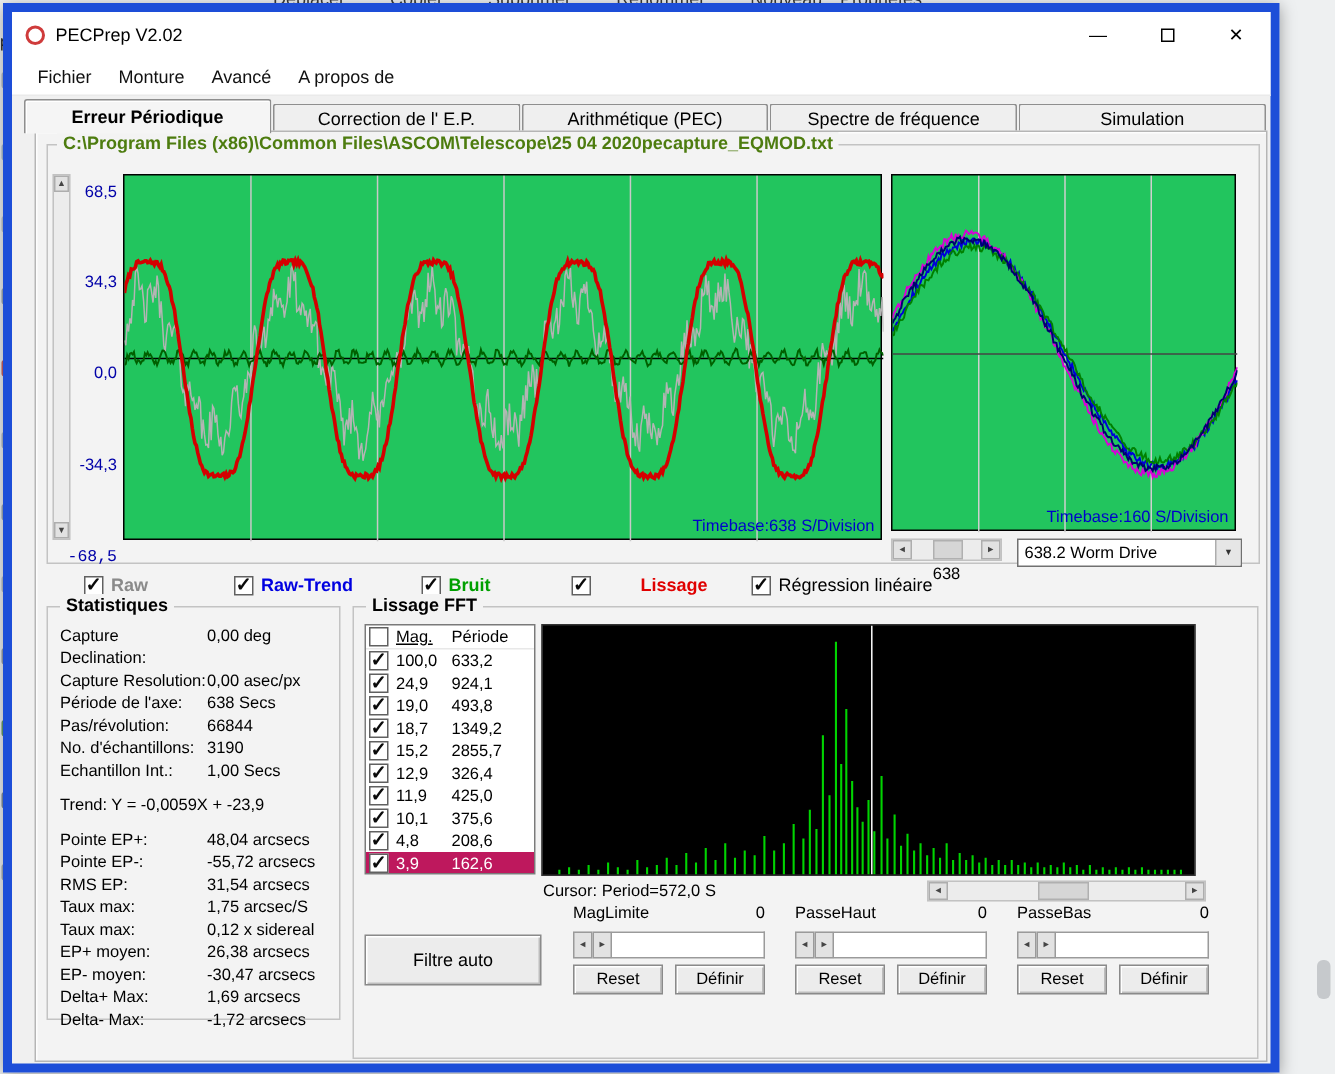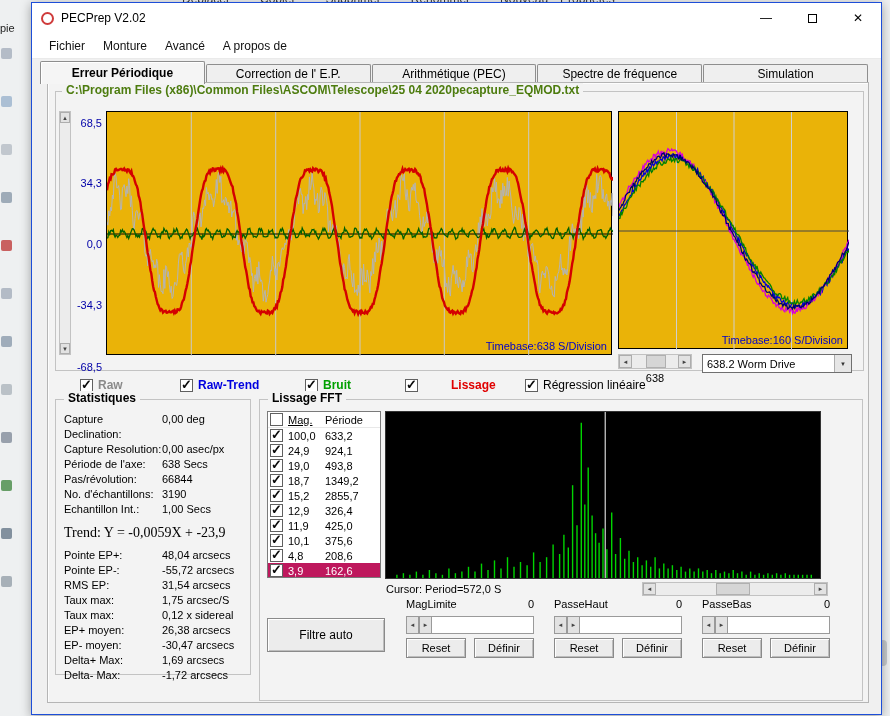--- a/index.html
+++ b/index.html
@@ -8,57 +8,57 @@
 
   
   .bg-toolbar{position:absolute;top:-8px;left:182px;display:flex;gap:30px;font-size:12px;color:#3a3a3a;white-space:nowrap;}
   .bg-toolbar-right{position:absolute;top:-8px;left:560px;font-size:12px;color:#3a3a3a;}
   .bg-left-text{position:absolute;top:22px;left:0;font-size:11px;color:#222;}
   .bg-icons{position:absolute;left:1px;top:48px;display:flex;flex-direction:column;gap:37px;}
   .bg-icon{width:11px;height:11px;border-radius:2px;opacity:.85;}
   .bg-scroll{position:absolute;right:3px;top:640px;width:9px;height:26px;background:#c6c9cc;border-radius:4px;}
 
   
-  #app{position:absolute;left:31px;top:2px;width:851px;height:713px;background:#f0f0f0;border:1px solid #1d4ed8;box-shadow:0 2px 10px rgba(0,0,0,.35);}
+  #app{position:absolute;left:2px;top:2px;width:851px;height:713px;background:#f0f0f0;border:6px solid #1d4ed8;box-shadow:0 2px 10px rgba(0,0,0,.35);}
   .titlebar{height:30px;background:#fff;display:flex;align-items:center;padding-left:9px;}
   .app-icon{width:13px;height:13px;border:2px solid #cf3b3b;border-radius:50%;flex:none;}
   .title-text{font-size:12px;color:#000;margin-left:7px;flex:1;}
   .wbtns{display:flex;height:30px;}
   .wbtn{width:46px;height:30px;display:flex;align-items:center;justify-content:center;font-size:12px;color:#000;cursor:default;}
   .max-glyph{width:9px;height:9px;border:1px solid #000;display:block;}
   .menubar{height:26px;background:#fff;display:flex;align-items:center;padding-left:8px;border-bottom:1px solid #eaeaea;}
   .menu-item{padding:4px 9px;font-size:12px;color:#111;}
 
   
   .tabstrip{position:absolute;left:8px;top:58px;width:829px;height:22px;display:flex;}
   .tab{flex:1;margin-top:3px;height:19px;background:#efefef;border:1px solid #8e8e8e;border-bottom:none;border-radius:2px 2px 0 0;display:flex;align-items:center;justify-content:center;font-size:12px;color:#000;margin-right:1px;}
   .tab.active{margin-top:0;height:23px;background:#f5f5f5;font-weight:bold;box-shadow:inset 1px 1px 0 #fff;position:relative;z-index:3;margin-bottom:-1px;}
   .tabpage{position:absolute;left:15px;top:79px;width:822px;height:621px;background:#f3f3f3;border:1px solid #b5b5b5;box-shadow:inset 1px 1px 0 #fdfdfd;}
 
   
   .charts-box{position:absolute;left:7px;top:8px;width:809px;height:280px;border:1px solid #c3c3c3;}
   .charts-legend{position:absolute;top:-9px;left:6px;background:#f3f3f3;padding:0 4px;font-size:12px;font-weight:bold;color:#4d7c0f;white-space:nowrap;}
-  .chart-frame{position:absolute;background:#eab308;border:1px solid #000;}
+  .chart-frame{position:absolute;background:#22c55e;border:1px solid #000;}
   .timebase{position:absolute;right:4px;bottom:2px;font-size:11px;color:#0000cc;}
 
   .vscroll{position:absolute;left:3px;top:19px;width:12px;height:244px;background:#ececec;border:1px solid #c2c2c2;display:flex;flex-direction:column;}
   .vs-btn{height:11px;background:#e2e2e2;border:1px solid #adadad;font-size:6px;color:#444;display:flex;align-items:center;justify-content:center;}
   .vs-track{flex:1;}
   .arr-up::after{content:"▲";}
   .arr-dn::after{content:"▼";}
   .arr-lt::after{content:"◄";}
   .arr-rt::after{content:"►";}
 
   .ylabels{position:absolute;left:16px;top:19px;width:32px;height:244px;}
   .ytick{position:absolute;right:2px;font-size:11px;color:#0000a8;}
   .ytick:nth-of-type(1){top:6px;padding-left:26px;}
   .ytick:nth-of-type(2){top:66px;}
   .ytick:nth-of-type(3){top:127px;}
   .ytick:nth-of-type(4){top:188px;}
-  .ytick:nth-of-type(5){top:250px;}
+  .ytick:nth-of-type(5){top:250px;font-family:Liberation Mono, monospace;}
 
   .hscroll{position:absolute;background:#ececec;border:1px solid #c2c2c2;display:flex;}
   .hs-btn{width:13px;background:#e2e2e2;border:1px solid #adadad;font-size:6px;color:#444;display:flex;align-items:center;justify-content:center;}
   .hs-track{flex:1;position:relative;}
   .hs-thumb{position:absolute;top:0;height:100%;background:#d6d6d6;border:1px solid #b0b0b0;}
 
   .worm-value{position:absolute;left:562px;top:280px;width:74px;text-align:center;font-size:11px;color:#000;}
   .dropdown{position:absolute;left:646px;top:262px;width:150px;height:19px;background:#fff;border:1px solid #707070;display:flex;align-items:center;font-size:11px;padding-left:4px;color:#000;}
   .dd-btn{margin-left:auto;width:17px;height:100%;background:#e6e6e6;border-left:1px solid #adadad;display:flex;align-items:center;justify-content:center;font-size:6px;color:#333;}
 
@@ -74,21 +74,21 @@
   .toggle .bold{font-weight:bold;}
 
   
   .groupbox{position:absolute;border:1px solid #c3c3c3;}
   .gb-legend{position:absolute;top:-9px;left:8px;background:#f3f3f3;padding:0 4px;font-size:12px;font-weight:bold;color:#000;}
 
   #stats-box{left:7px;top:316px;width:196px;height:276px;}
   .stats-body{position:absolute;left:8px;top:12px;right:4px;}
   .stat-row{display:flex;font-size:11px;line-height:15px;color:#000;}
   .stat-row .lbl{width:98px;flex:none;}
-  .trend-row{font-size:14px;line-height:15px;margin:8px 0;color:#000;font-family:Liberation Serif, serif;}
+  .trend-row{font-size:11px;line-height:15px;margin:8px 0;color:#000;}
 
   #fft-box{left:211px;top:316px;width:604px;height:302px;}
   .fft-list{position:absolute;left:7px;top:11px;width:114px;height:167px;background:#fff;border:1px solid #7a7a7a;font-size:11px;overflow:hidden;}
   .fft-hrow{display:flex;align-items:center;height:16px;padding-left:2px;gap:5px;border-bottom:1px solid #e8e8e8;}
   .fft-hrow .h1{width:32px;text-decoration:underline;}
   .fft-row{display:flex;align-items:center;height:15px;padding-left:2px;gap:5px;color:#000;}
   .fft-row .mag{width:32px;}
   .fft-row.selected{background:#be185d;color:#fff;}
   .fft-chart{position:absolute;left:125px;top:11px;width:436px;height:168px;background:#000;border:1px solid #333;}
   .cursor-text{position:absolute;left:126px;top:183px;font-size:11px;color:#000;}

